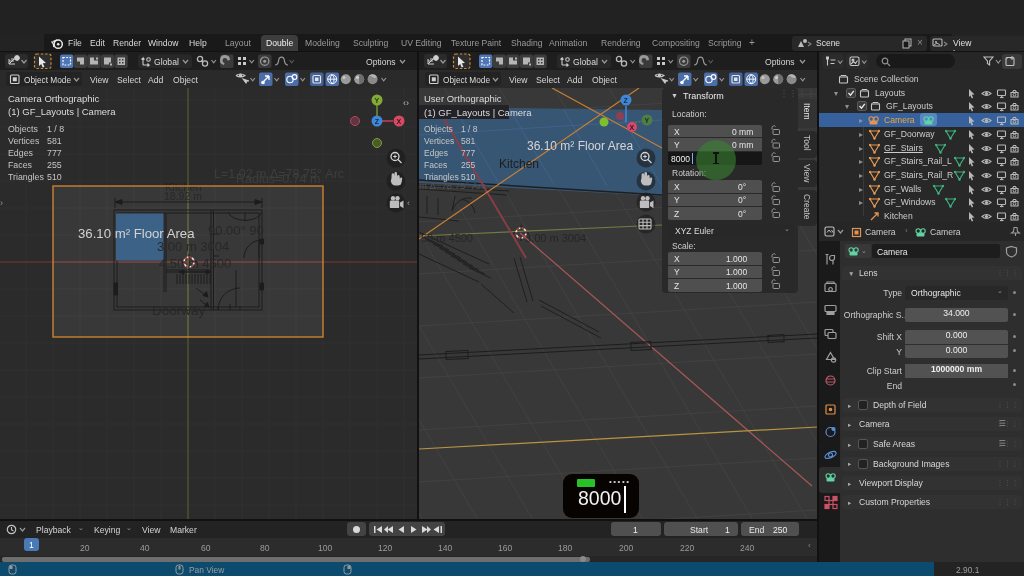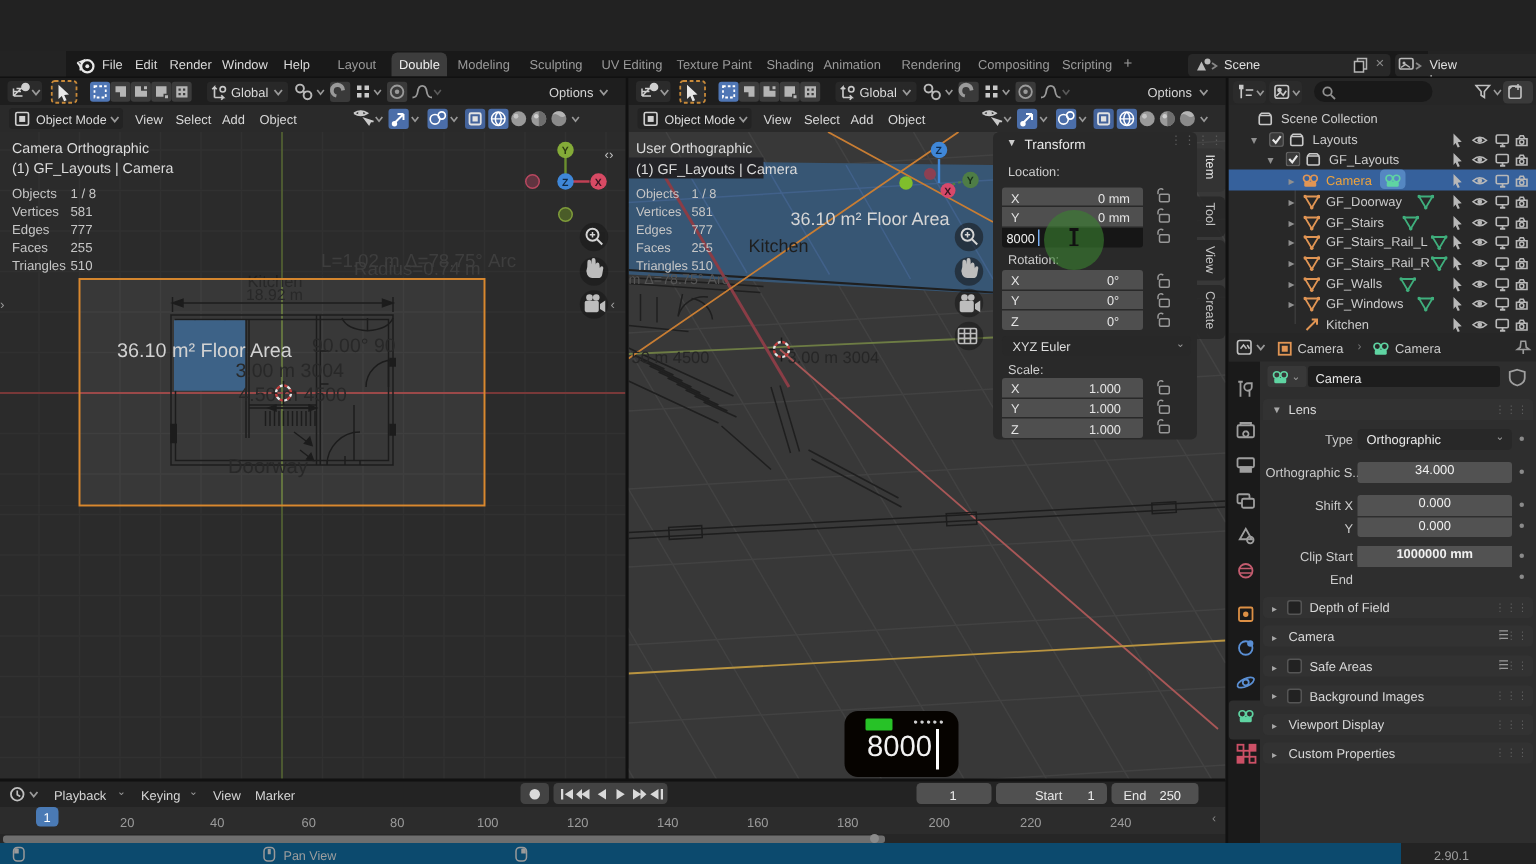--- a/index.html
+++ b/index.html
@@ -669,21 +669,21 @@
           </svg>
           <svg class="abs ric" style="left:190px" width="11" height="11">
             <use href="#i-camr"></use>
           </svg>
         </div>
       <div class="orow" style="top:88.5px;">
           <span class="abs car" style="left:40px;top:3px;">▸</span>
           <svg class="abs" style="left:50px;top:2px" width="11" height="11">
             <use href="#i-mesh"></use>
           </svg>
-          <span class="abs" style="left:65px;top:2px;">GF_Stairs</span>
+          <span class="abs" style="left:65px;top:2px;text-decoration:underline;">GF_Stairs</span>
           <svg class="abs" style="left:116px;top:2px" width="11" height="11">
             <use href="#i-meshg"></use>
           </svg>
           <svg class="abs ric" style="left:147px" width="11" height="11">
             <use href="#i-ptr"></use>
           </svg>
           <svg class="abs ric" style="left:162px" width="11" height="11">
             <use href="#i-eye"></use>
           </svg>
           <svg class="abs ric" style="left:177px" width="11" height="11">

